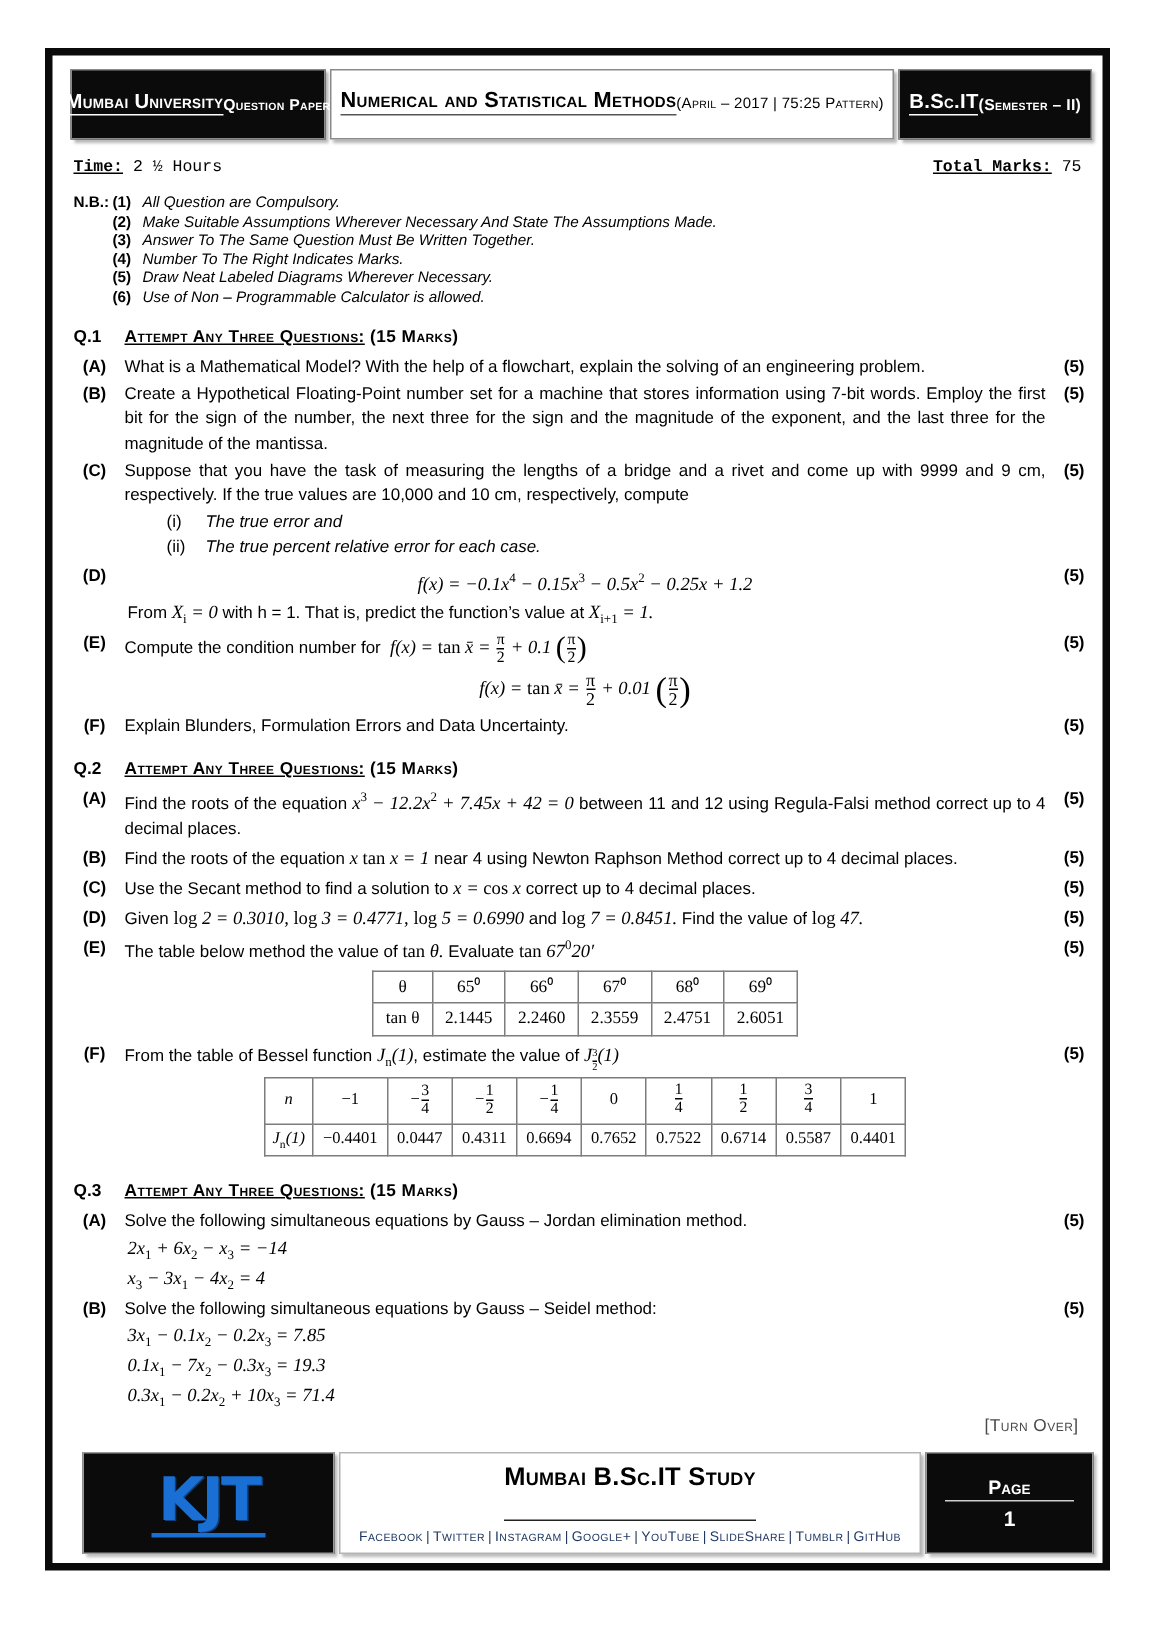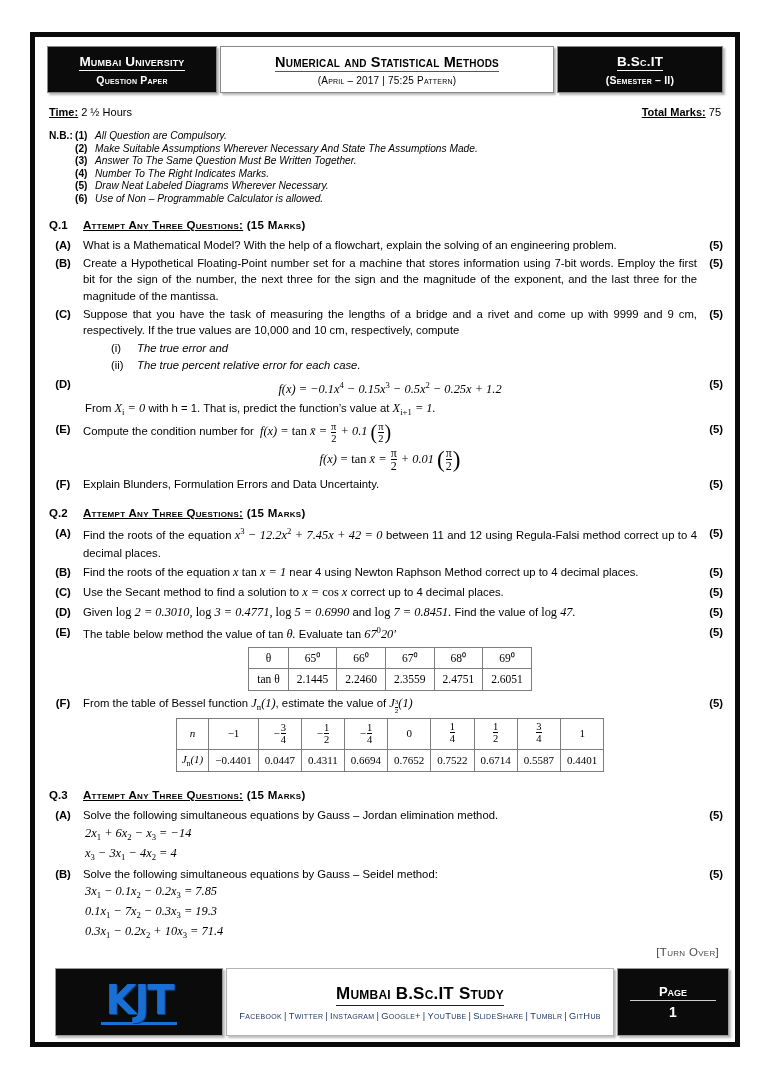--- a/index.html
+++ b/index.html
@@ -36,21 +36,20 @@
     gap: 3px;
     height: 47px;
     margin-bottom: 3px;
   }
   .hdr-box {
     background: #0b0b0b;
     color: #fff;
     border: 1px solid #8a8a8a;
     box-shadow: 2px 2px 2px rgba(120,120,120,.55);
     display: flex;
-    flex-direction: column;
     justify-content: center;
     align-items: center;
     padding: 2px 6px;
   }
   .hdr-left  { width: 170px; }
   .hdr-mid   { flex: 1; background: #ffffff; color: #000; }
   .hdr-right { width: 166px; }
 
   .smcap { font-variant: small-caps; letter-spacing: .2px; }
   .hdr-t1 {
@@ -59,21 +58,21 @@
     padding-bottom: 1px; margin-bottom: 3px;
     white-space: nowrap;
   }
   .hdr-mid .hdr-t1 { font-size: 14.5px; border-bottom-color: #555; }
   .hdr-t2 { font-size: 10.5px; font-weight: bold; white-space: nowrap; }
   .hdr-mid .hdr-t2 { font-weight: normal; font-size: 10px; }
 
   
   .timerow {
     display: flex; justify-content: space-between;
-    font-size: 11px; margin: 13px 2px 0 2px;
+    font-size: 11px; margin: 13px 2px 0 2px; font-family: Liberation Mono, monospace;
   }
   .timerow u { text-decoration: underline; font-weight: bold; }
 
   
   .notes { margin: 12px 0 0 2px; font-size: 10.2px; }
   .note-line { display: flex; margin-bottom: 1.5px; }
   .nb-label { font-weight: bold; width: 26px; flex: none; }
   .note-num { font-weight: bold; width: 20px; flex: none; text-align: left; }
   .note-txt { font-style: italic; }
   .note-indent { margin-left: 26px; }
@@ -195,21 +194,21 @@
     border: 1px solid #b5b5b5;
     display: flex; flex-direction: column;
     align-items: center; justify-content: center;
     box-shadow: 2px 2px 2px rgba(120,120,120,.5);
   }
   .ft-title {
     font-variant: small-caps;
     font-weight: bold;
     font-size: 17px;
     border-bottom: 1.5px solid #222;
-    padding-bottom: 1px;
+    padding-bottom: 18px;
     letter-spacing: .2px;
   }
   .ft-links {
     margin-top: 5px;
     font-variant: small-caps;
     font-size: 9.3px;
     color: #1f3864;
     letter-spacing: .3px;
     white-space: nowrap;
   }

